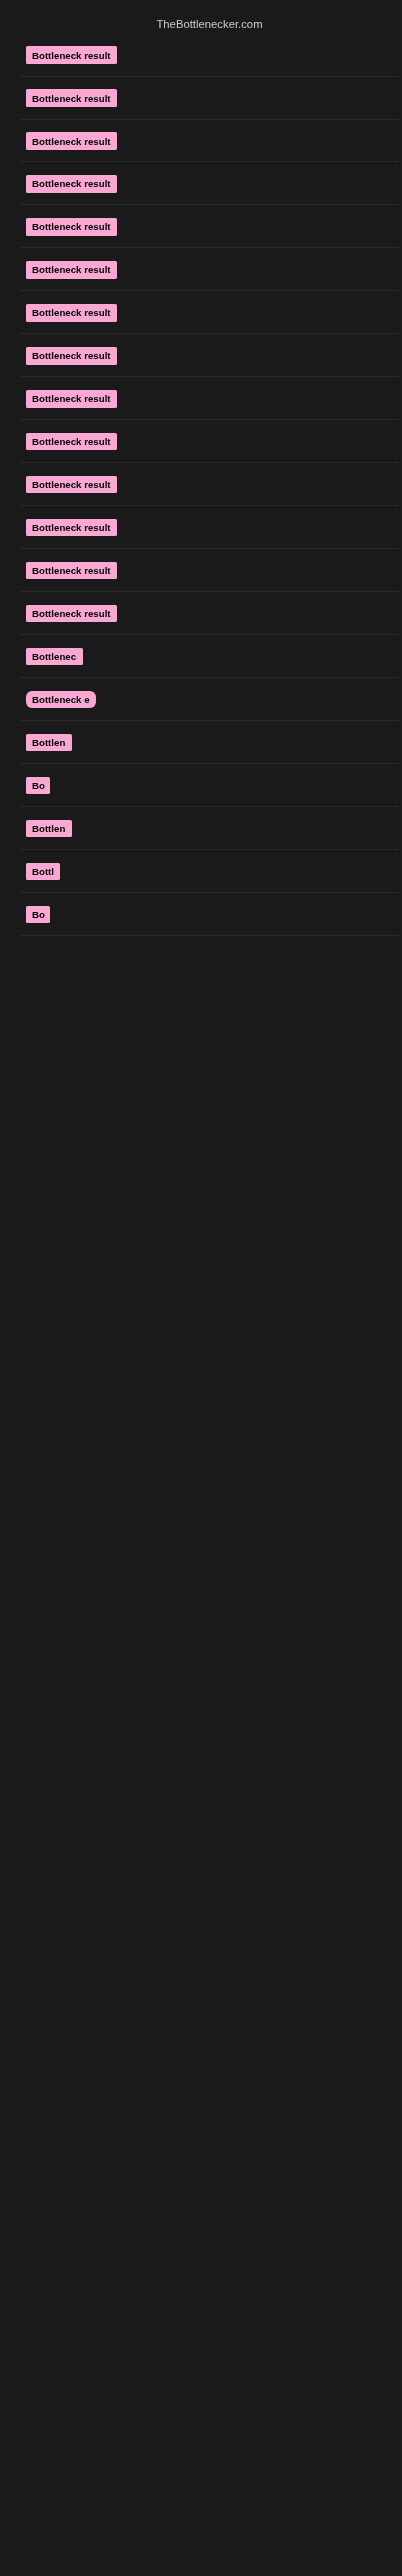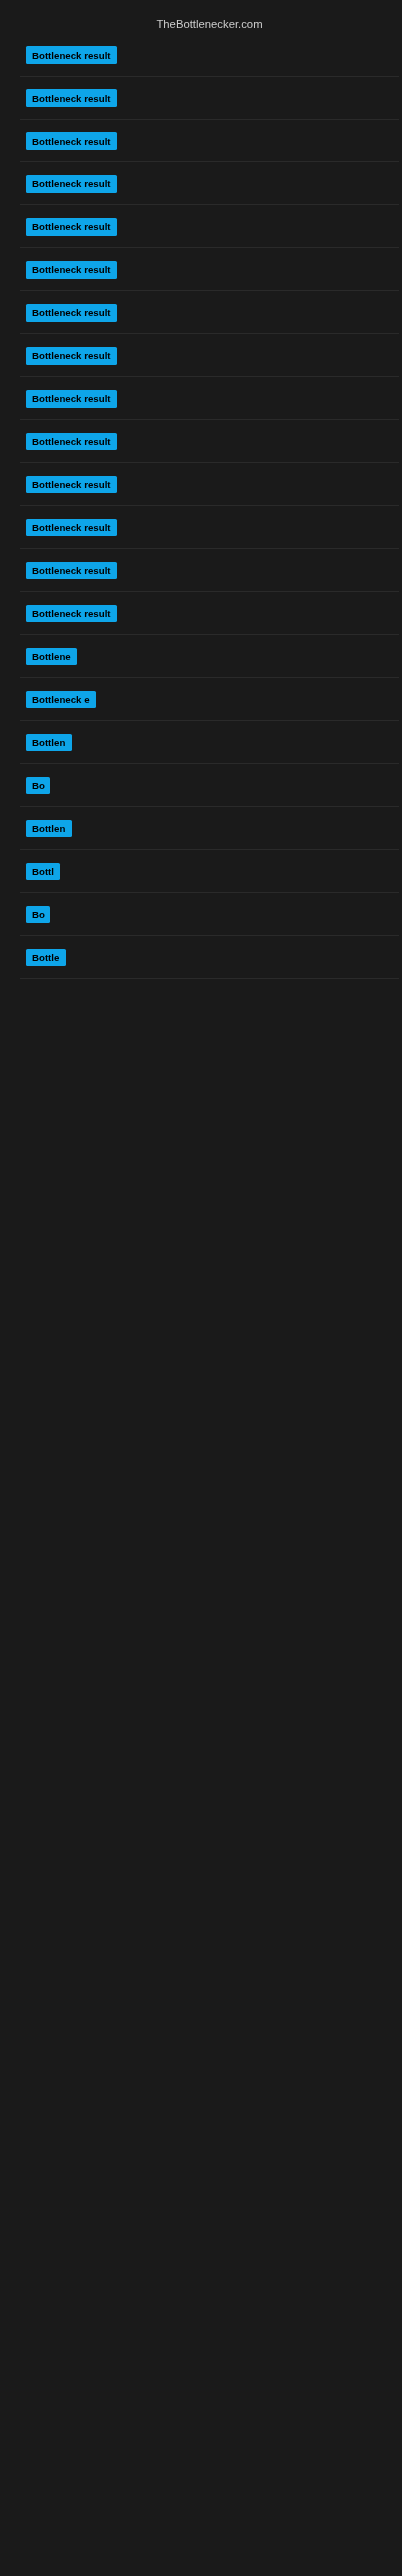--- a/index.html
+++ b/index.html
@@ -19,21 +19,21 @@
     .site-title {
       text-align: center;
       color: #cccccc;
       font-size: 11.3px;
       padding: 6.4px 0 3.2px 0;
       font-weight: normal;
     }
 
     .bottleneck-badge {
       display: inline-block;
-      background-color: #0ea5e9;
+      background-color: #f9a8d4;
       color: #000000;
       font-size: 9.7px;
       font-weight: bold;
       padding: 3.2px 6.4px;
       border-radius: 1.6px;
       white-space: nowrap;
       overflow: hidden;
       text-align: center;
     }
 
@@ -55,23 +55,22 @@
       <div class="result-row"><span class="bottleneck-badge" style="max-width: 105px;">Bottleneck result</span></div>
       <div class="result-row"><span class="bottleneck-badge" style="max-width: 105px;">Bottleneck result</span></div>
       <div class="result-row"><span class="bottleneck-badge" style="max-width: 105px;">Bottleneck result</span></div>
       <div class="result-row"><span class="bottleneck-badge" style="max-width: 105px;">Bottleneck result</span></div>
       <div class="result-row"><span class="bottleneck-badge" style="max-width: 105px;">Bottleneck result</span></div>
       <div class="result-row"><span class="bottleneck-badge" style="max-width: 105px;">Bottleneck result</span></div>
       <div class="result-row"><span class="bottleneck-badge" style="max-width: 105px;">Bottleneck result</span></div>
       <div class="result-row"><span class="bottleneck-badge" style="max-width: 105px;">Bottleneck result</span></div>
       <div class="result-row"><span class="bottleneck-badge" style="max-width: 105px;">Bottleneck result</span></div>
       <div class="result-row"><span class="bottleneck-badge" style="max-width: 105px;">Bottleneck result</span></div>
-      <div class="result-row"><span class="bottleneck-badge" style="max-width: 64px;">Bottlene</span></div>
-      <div class="result-row"><span class="bottleneck-badge" style="max-width: 72px;">Bottleneck e</span></div>
+      <div class="result-row"><span class="bottleneck-badge" style="max-width: 64px;">Bottlenec</span></div>
+      <div class="result-row"><span class="bottleneck-badge" style="max-width: 72px; border-radius: 6px;">Bottleneck e</span></div>
       <div class="result-row"><span class="bottleneck-badge" style="max-width: 58px;">Bottlen</span></div>
       <div class="result-row"><span class="bottleneck-badge" style="max-width: 24px;">Bo</span></div>
       <div class="result-row"><span class="bottleneck-badge" style="max-width: 58px;">Bottlen</span></div>
       <div class="result-row"><span class="bottleneck-badge" style="max-width: 40px;">Bottl</span></div>
       <div class="result-row"><span class="bottleneck-badge" style="max-width: 24px;">Bo</span></div>
-      <div class="result-row"><span class="bottleneck-badge" style="max-width: 48px;">Bottle</span></div>
     </div>
 </div>
 
 
 </body></html>

